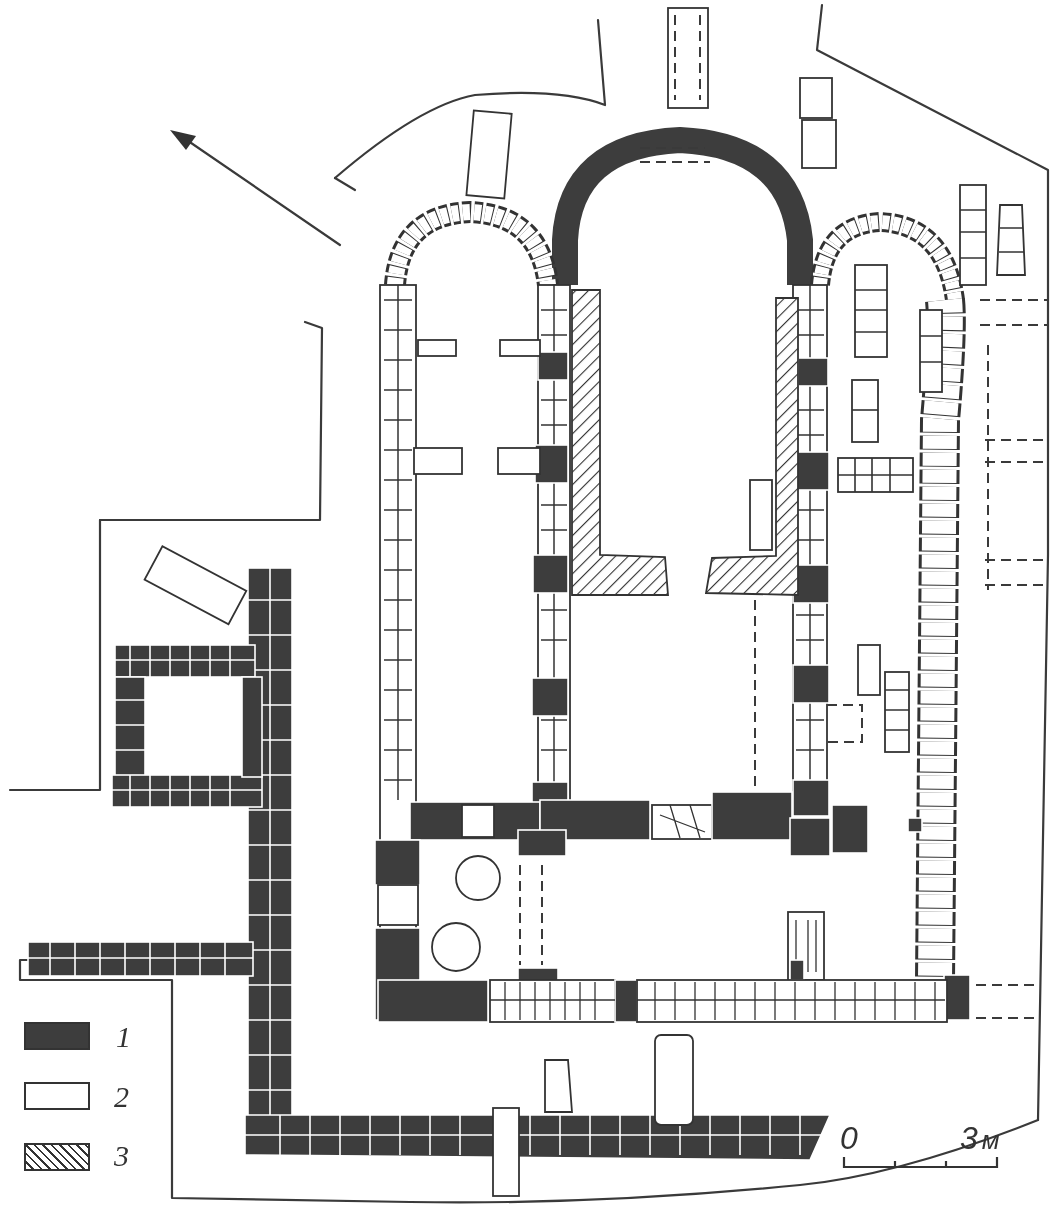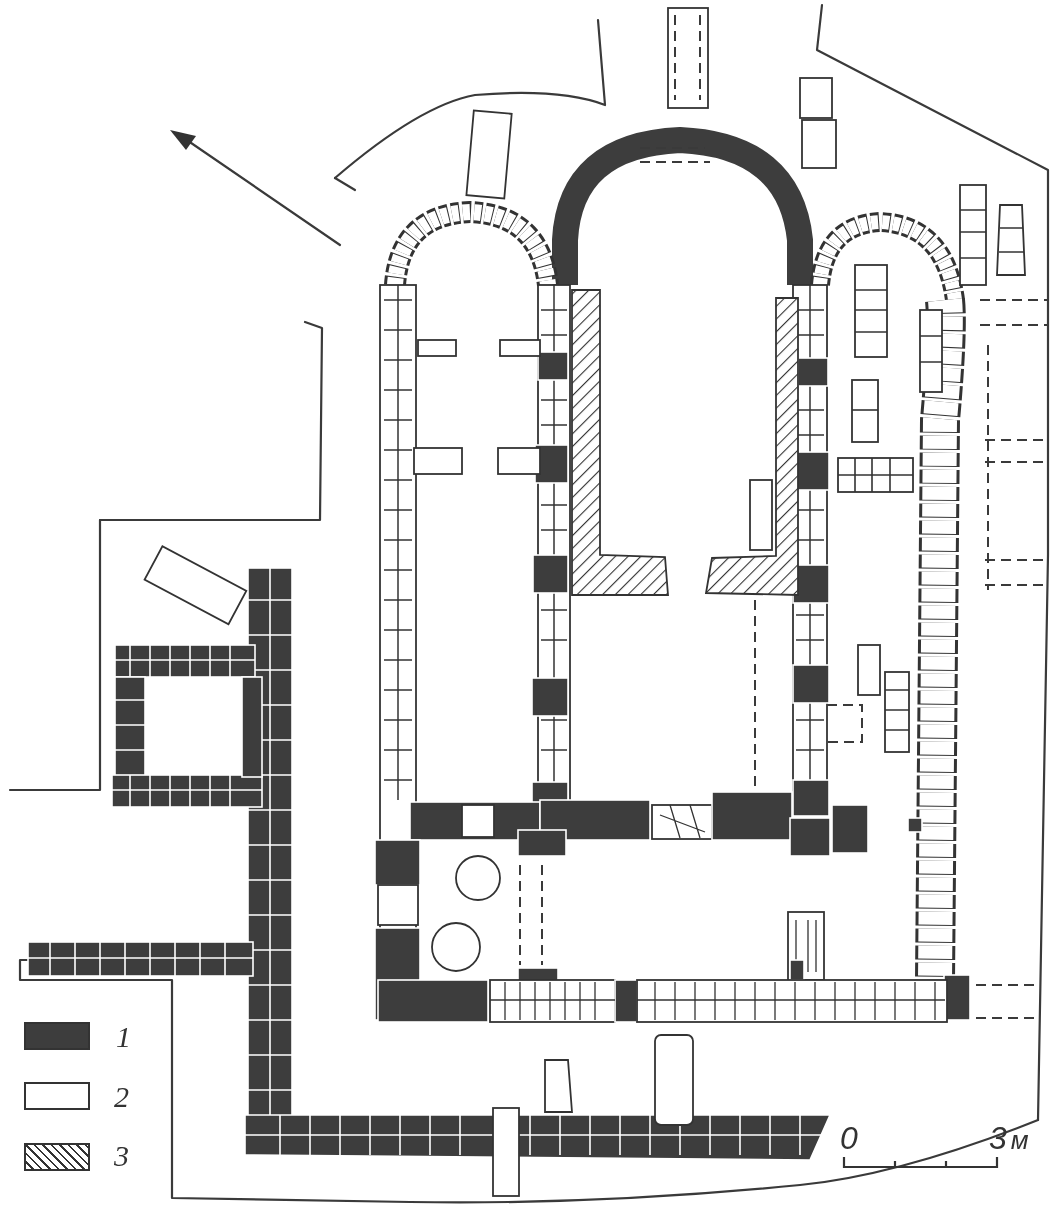--- a/index.html
+++ b/index.html
@@ -192,19 +192,19 @@
 
   <div class="legend-swatch sw-light" style="left:24px;top:1082px;"></div>
   <span class="legend-label" style="left:114px;top:1082px;">2</span>
 
   <div class="legend-swatch sw-hatch" style="left:24px;top:1143px;"></div>
   <span class="legend-label" style="left:114px;top:1141px;">3</span>
 </div>
 
 <div>
   <span class="scale-text" style="left:840px;top:1122px;">0</span>
-  <span class="scale-text" style="left:989px;top:1122px;text-align:center;">
+  <span class="scale-text" style="left:960px;top:1122px;text-align:center;">
     <span>3</span><span class="scale-unit">м</span>
   </span>
   <svg style="position:absolute;left:840px;top:1155px;" width="170" height="18">
     <path d="M4,2 L4,12 L157,12 L157,2 M55,6 L55,12 M106,6 L106,12" fill="none" stroke="#333" stroke-width="2.2"></path>
   </svg>
 </div>
 
 </body></html>

